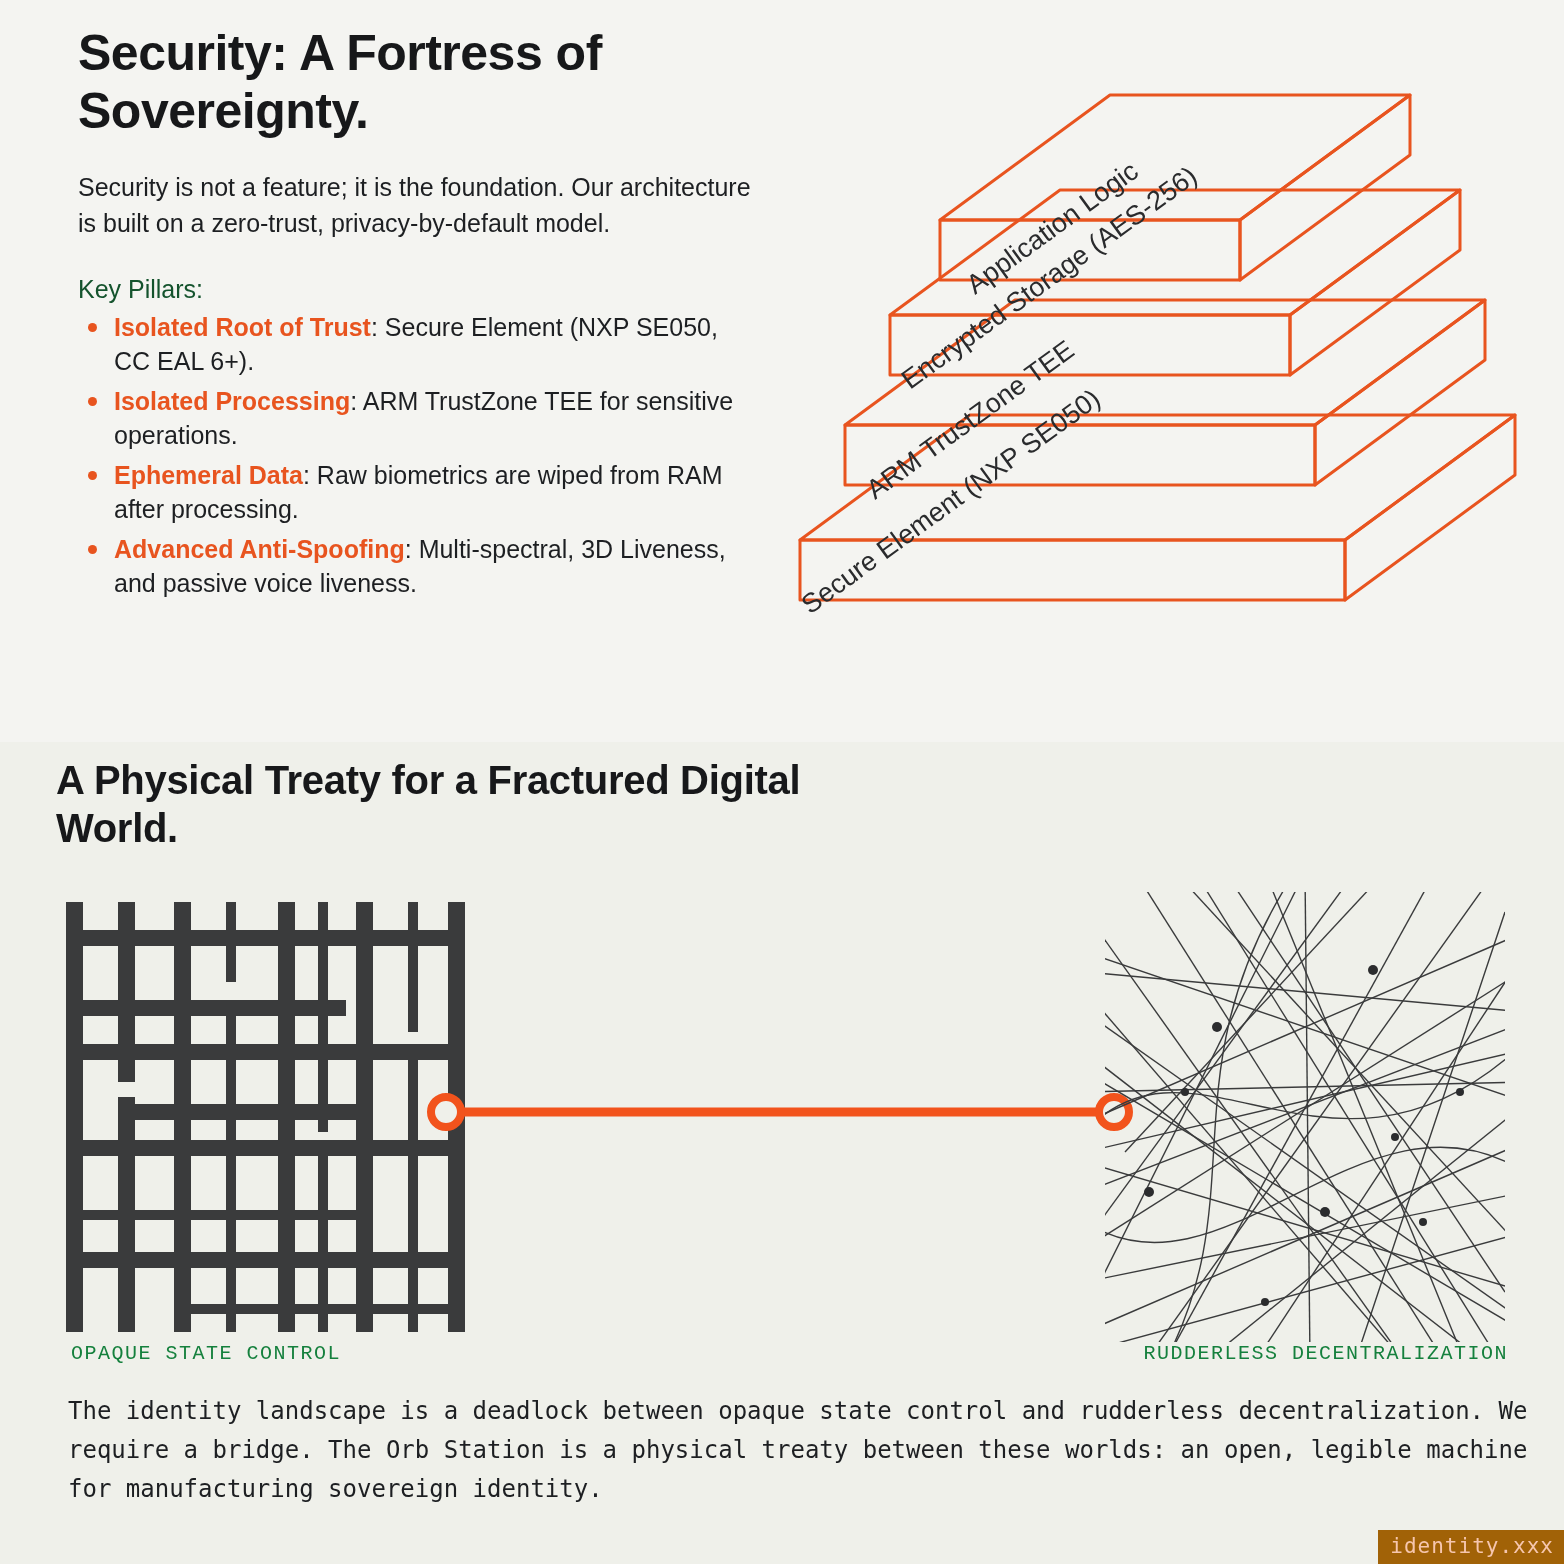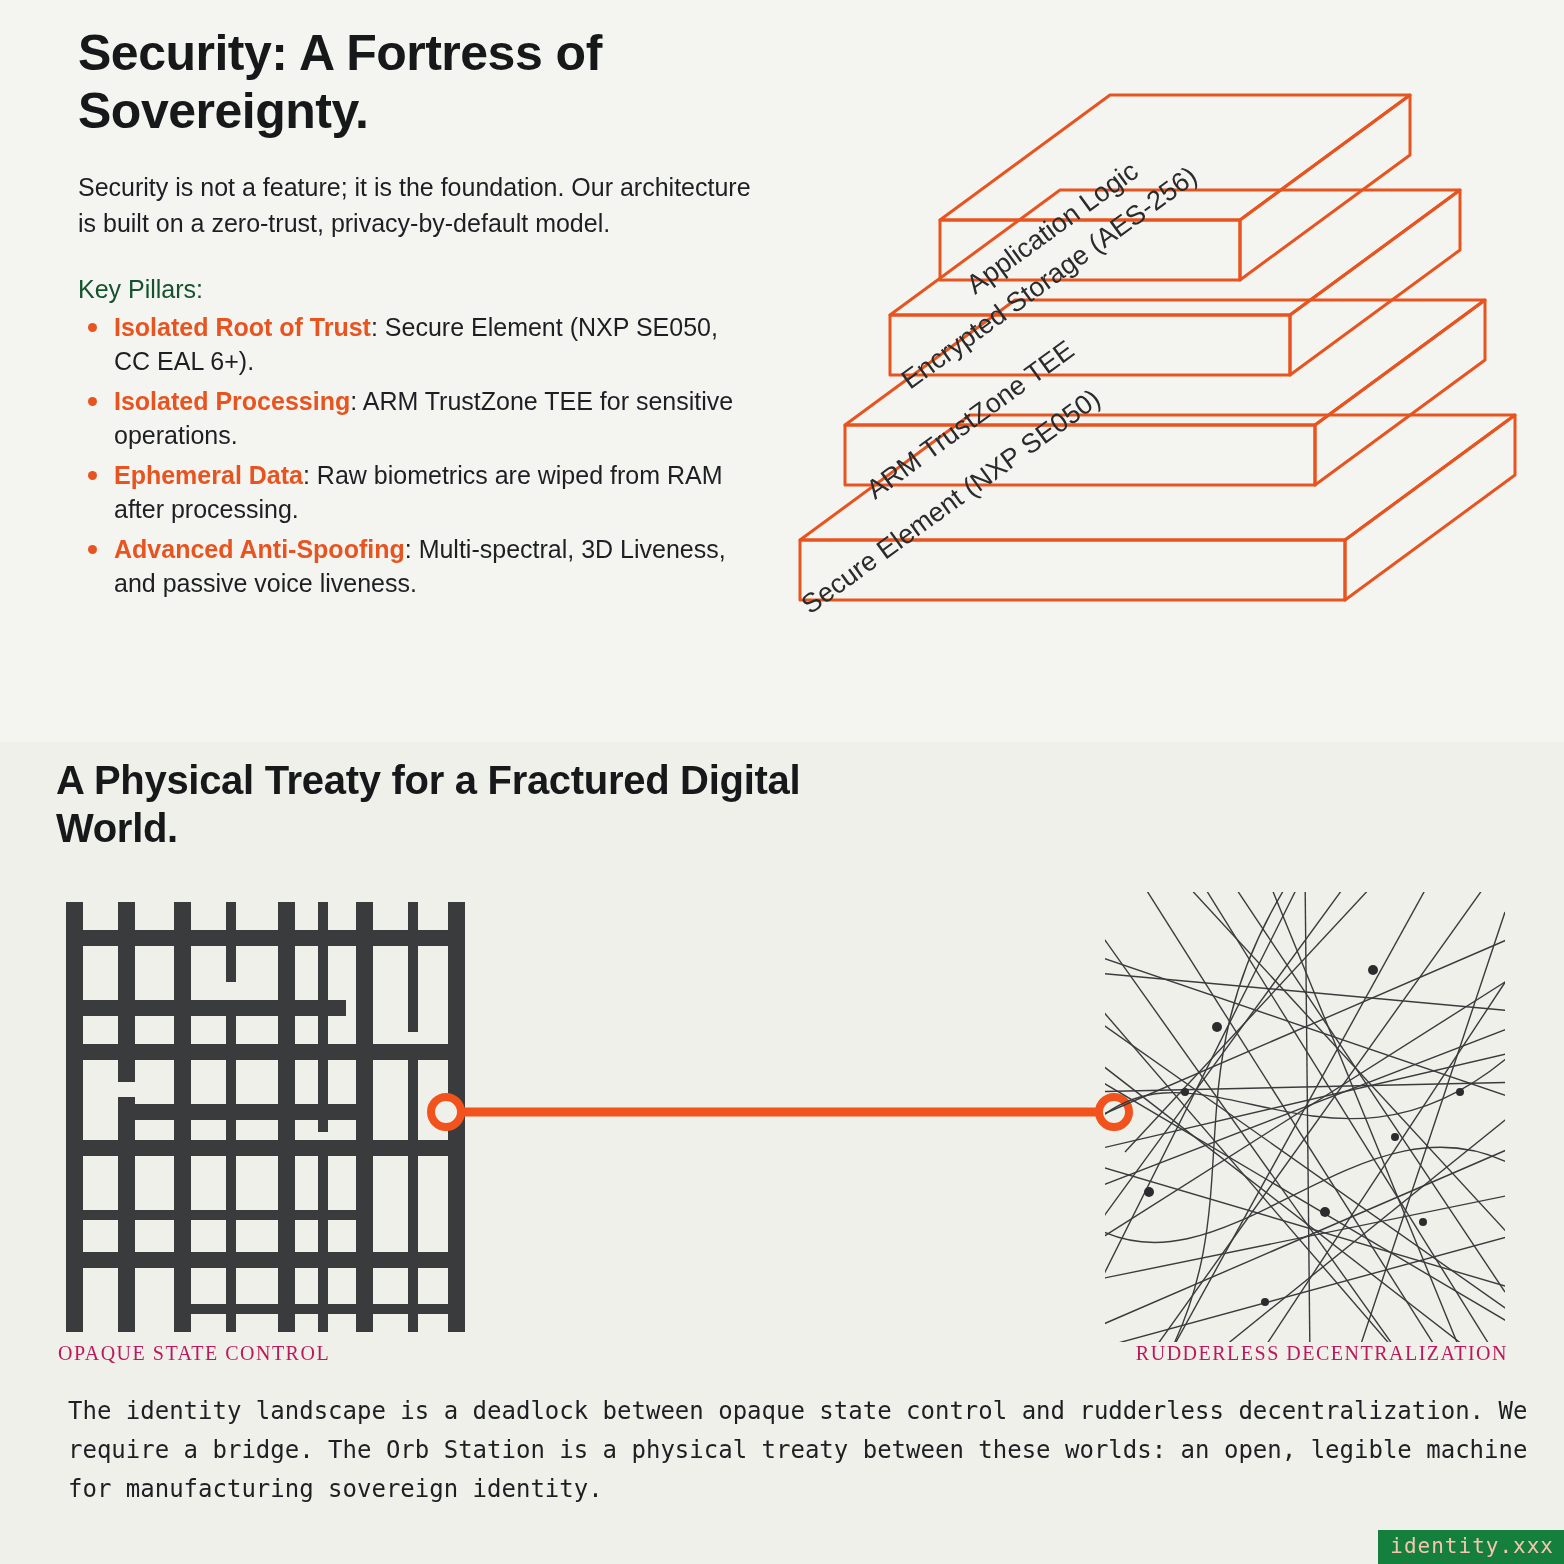--- a/index.html
+++ b/index.html
@@ -138,24 +138,25 @@
   .connector {
     position: absolute;
     left: 420px;
     top: 200px;
     width: 720px;
     height: 60px;
   }
 
   .caption {
     position: absolute;
-    font-family: Liberation Serif, serif;
+    font-family: Liberation Mono, monospace;
     font-size: 20px;
     letter-spacing: 1.5px;
-    color: #be185d;
+    color: #15803d;
+    margin-left: 13px;
   }
   .caption-left {
     left: 58px;
     top: 600px;
   }
   .caption-right {
     right: 56px;
     top: 600px;
     text-align: right;
   }
@@ -169,21 +170,21 @@
     font-family: "DejaVu Sans Mono", monospace;
     font-size: 24px;
     line-height: 1.62;
     color: #1d1f22;
   }
 
   .watermark {
     position: absolute;
     right: 0;
     bottom: 0;
-    background: #15803d;
+    background: #a16207;
     color: #f6c6ae;
     font-family: "DejaVu Sans Mono", monospace;
     font-size: 21px;
     letter-spacing: 1px;
     padding: 4px 10px 6px 12px;
   }
 </style>
 </head>
 <body>
 

